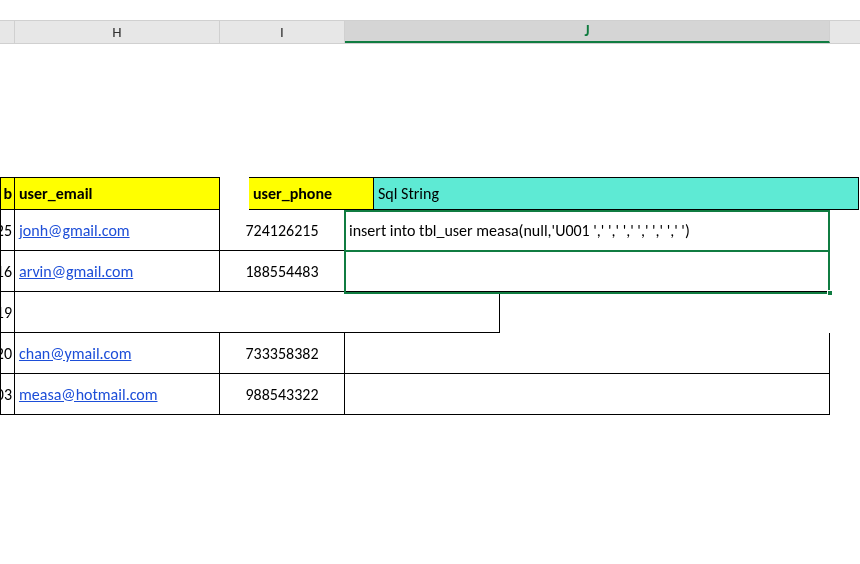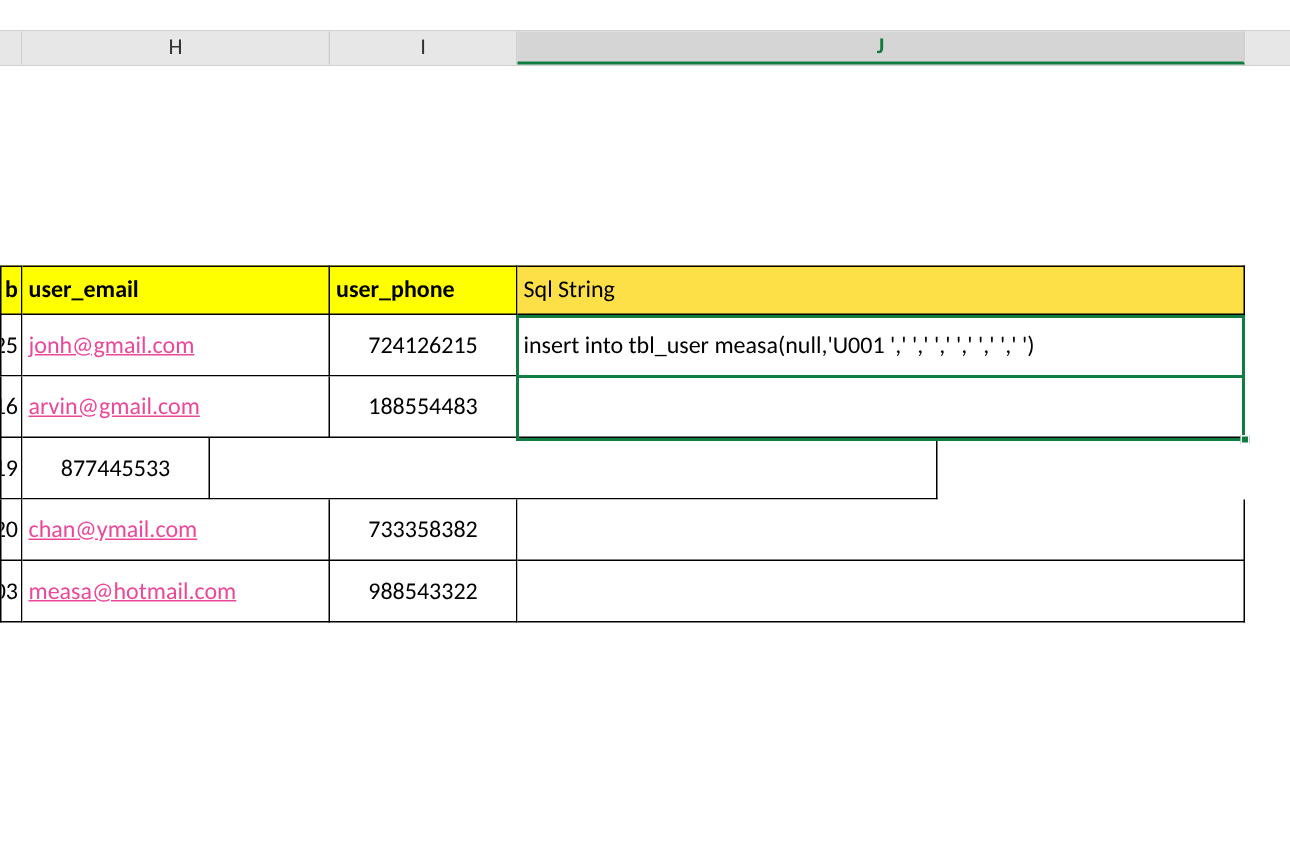--- a/index.html
+++ b/index.html
@@ -87,29 +87,30 @@
     .c-g { width: 15px; justify-content: flex-end; padding-right:2px;}
     .c-h { width: 205px; padding-left: 4px;}
     .c-i { width: 125px; justify-content: center; }
     .c-j { width: 485px; padding-left: 4px;}
     
     .hdr .c-g, .hdr .c-h, .hdr .c-i {
       background: #ffff00;
       font-weight: bold;
     }
     .hdr .c-j {
-      background: #fde047;
+      background: #5eead4;
     }
     .hdr .c-i {
       justify-content: flex-start;
       padding-left: 4px;
+      margin-left: 29px;
     }
     
     .link {
-      color: #ec4899;
+      color: #1d4ed8;
       text-decoration: underline;
     }
     
     .selection-box {
       position: absolute;
       border: 2px solid #107c41;
       pointer-events: none;
     }
     .selection-current {
       top: 166px;
@@ -163,21 +164,20 @@
     <div class="row">
       <div class="cell c-g">16</div>
       <div class="cell c-h">
           <span class="link">arvin@gmail.com</span>
         </div>
       <div class="cell c-i">188554483</div>
       <div class="cell c-j"></div>
     </div>
     <div class="row">
       <div class="cell c-g">19</div>
-      <div class="cell c-i">877445533</div>
       <div class="cell c-j"></div>
     </div>
     <div class="row">
       <div class="cell c-g">20</div>
       <div class="cell c-h">
           <span class="link">chan@ymail.com</span>
         </div>
       <div class="cell c-i">733358382</div>
       <div class="cell c-j"></div>
     </div>

